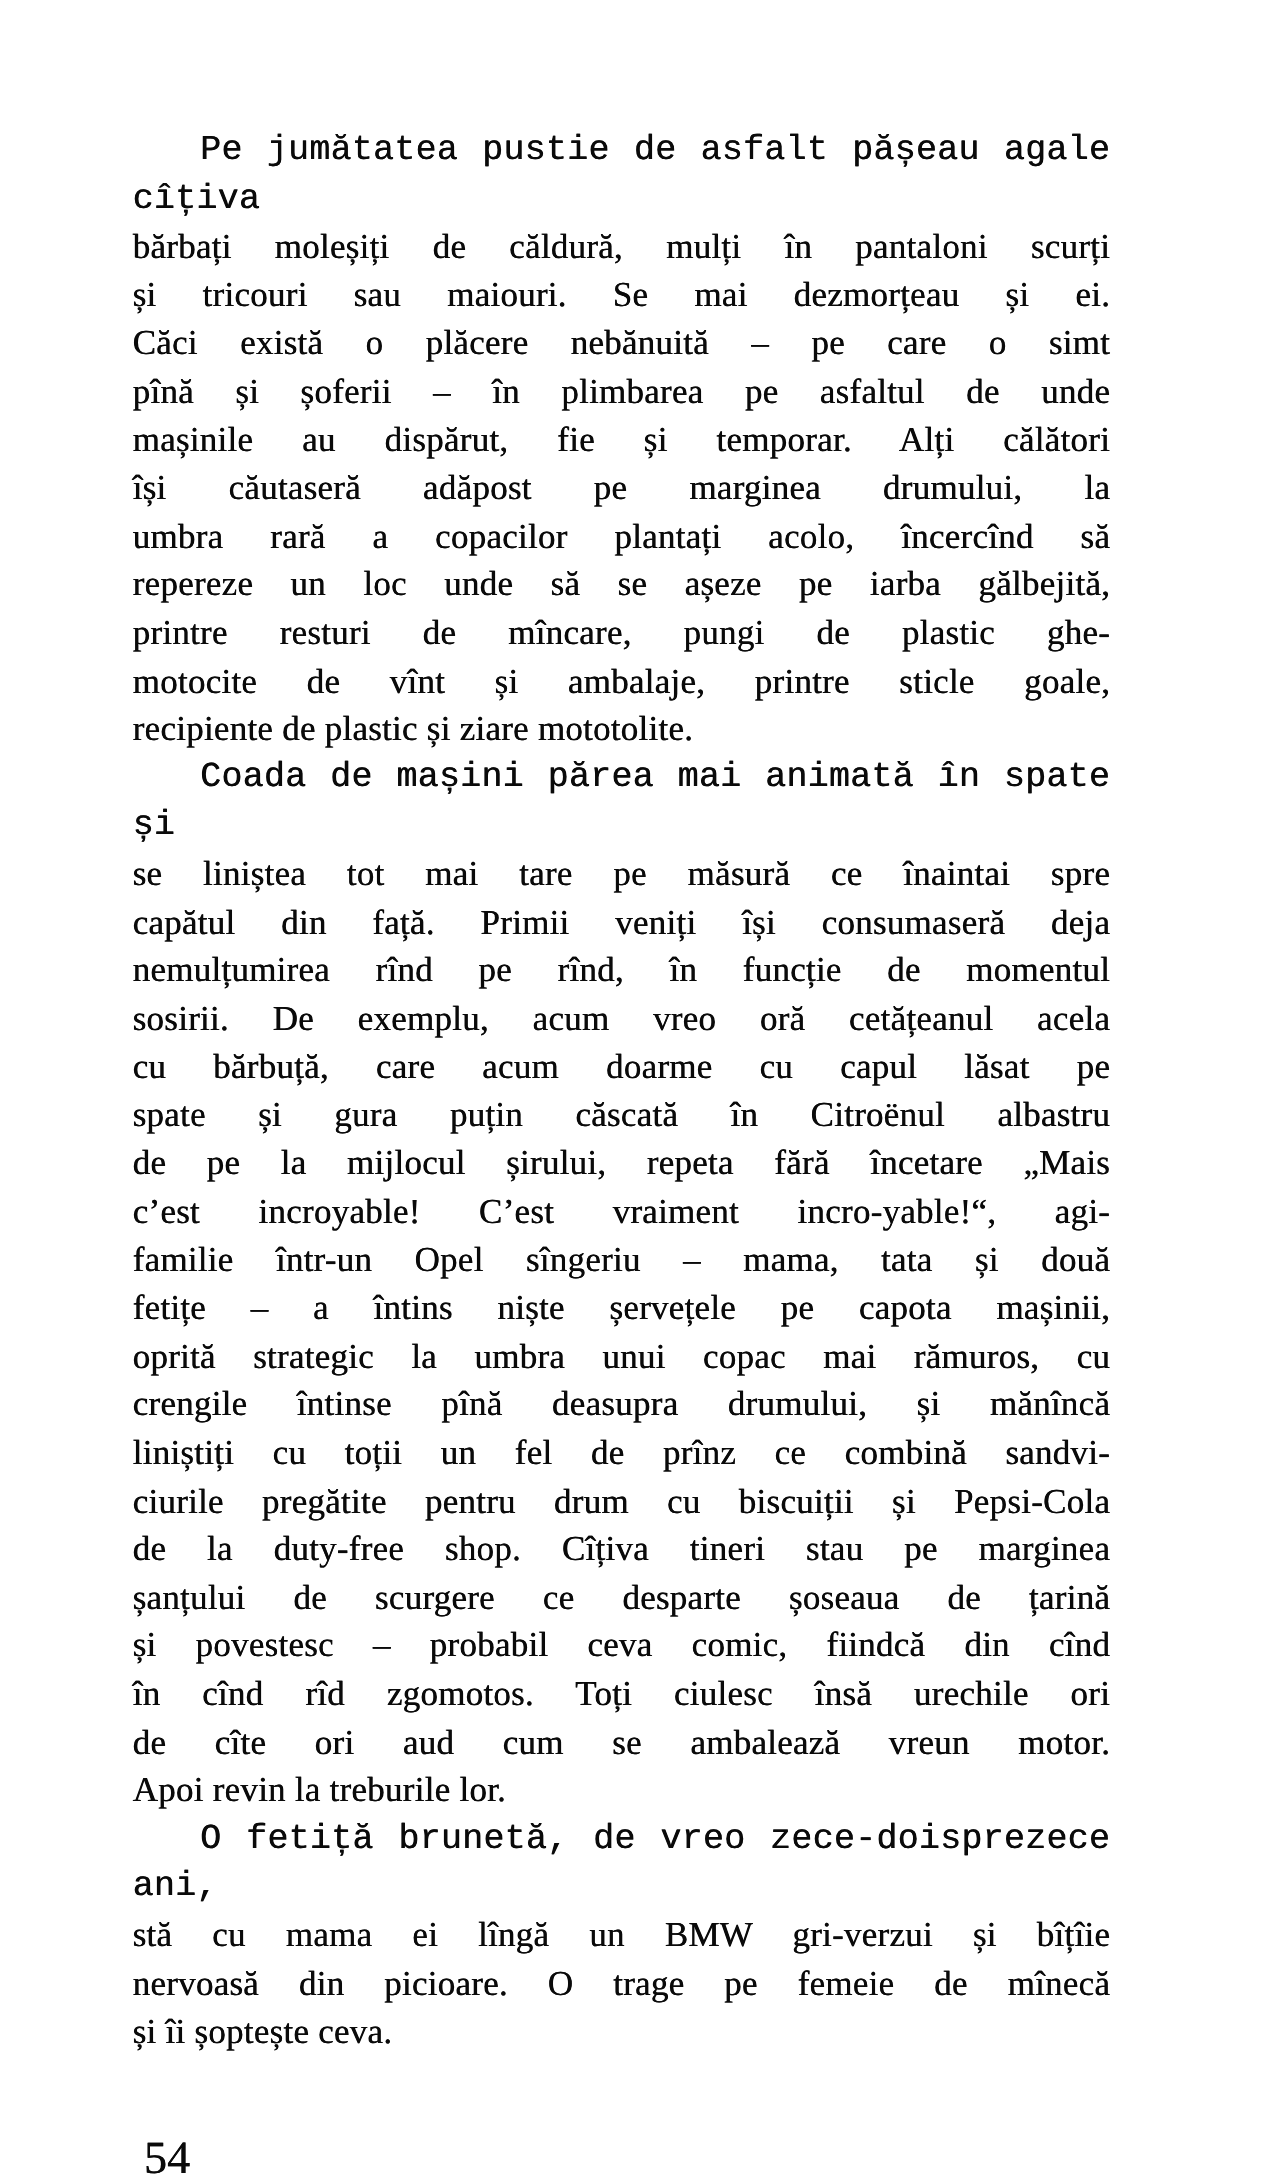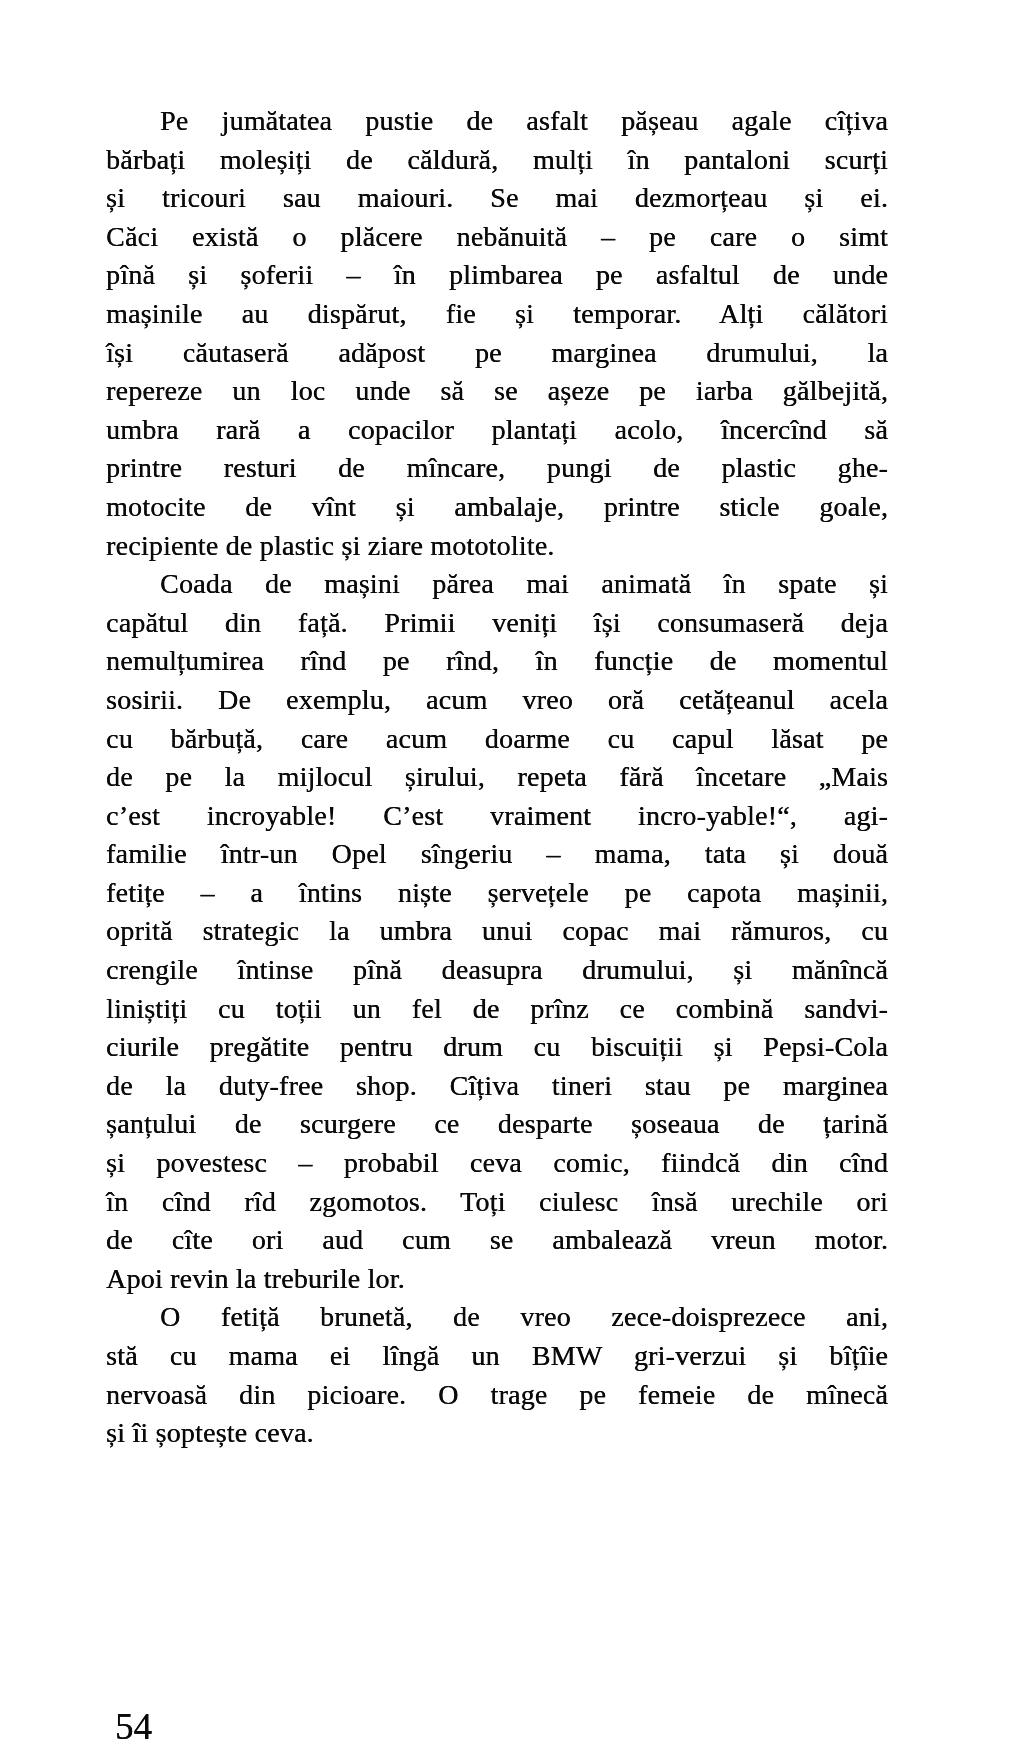--- a/index.html
+++ b/index.html
@@ -25,20 +25,21 @@
     font-size: 28px;
     line-height: 38.6px;
     letter-spacing: 0.2px;
     text-align: justify;
     text-align-last: justify;
     text-shadow: 0.35px 0 0 currentColor;
     white-space: normal;
   }
   .line.indent {
     text-indent: 54px;
+    font-family: Liberation Mono, monospace;
   }
   .line.para-end {
     text-align-last: left;
   }
   .italic {
   }
   .page-number {
     position: absolute;
     left: 115px;
     top: 1708px;
@@ -51,30 +52,32 @@
 <body>
 
 <div class="text-block">
     <div class="line indent"><span>Pe jumătatea pustie de asfalt pășeau agale cîțiva</span></div>
     <div class="line"><span>bărbați moleșiți de căldură, mulți în pantaloni scurți</span></div>
     <div class="line"><span>și tricouri sau maiouri. Se mai dezmorțeau și ei.</span></div>
     <div class="line"><span>Căci există o plăcere nebănuită – pe care o simt</span></div>
     <div class="line"><span>pînă și șoferii – în plimbarea pe asfaltul de unde</span></div>
     <div class="line"><span>mașinile au dispărut, fie și temporar. Alți călători</span></div>
     <div class="line"><span>își căutaseră adăpost pe marginea drumului, la</span></div>
+    <div class="line"><span>umbra rară a copacilor plantați acolo, încercînd să</span></div>
     <div class="line"><span>repereze un loc unde să se așeze pe iarba gălbejită,</span></div>
-    <div class="line"><span>umbra rară a copacilor plantați acolo, încercînd să</span></div>
     <div class="line"><span>printre resturi de mîncare, pungi de plastic ghe-</span></div>
     <div class="line"><span>motocite de vînt și ambalaje, printre sticle goale,</span></div>
     <div class="line para-end"><span>recipiente de plastic și ziare mototolite.</span></div>
     <div class="line indent"><span>Coada de mașini părea mai animată în spate și</span></div>
+    <div class="line"><span>se liniștea tot mai tare pe măsură ce înaintai spre</span></div>
     <div class="line"><span>capătul din față. Primii veniți își consumaseră deja</span></div>
     <div class="line"><span>nemulțumirea rînd pe rînd, în funcție de momentul</span></div>
     <div class="line"><span>sosirii. De exemplu, acum vreo oră cetățeanul acela</span></div>
     <div class="line"><span>cu bărbuță, care acum doarme cu capul lăsat pe</span></div>
+    <div class="line"><span>spate și gura puțin căscată în Citroënul albastru</span></div>
     <div class="line"><span>de pe la mijlocul șirului, repeta fără încetare </span><span class="italic">„Mais</span></div>
     <div class="line"><span class="italic">c’est incroyable! C’est vraiment incro-yable!</span><span>“, agi-</span></div>
     <div class="line"><span>familie într-un Opel sîngeriu – mama, tata și două</span></div>
     <div class="line"><span>fetițe – a întins niște șervețele pe capota mașinii,</span></div>
     <div class="line"><span>oprită strategic la umbra unui copac mai rămuros, cu</span></div>
     <div class="line"><span>crengile întinse pînă deasupra drumului, și mănîncă</span></div>
     <div class="line"><span>liniștiți cu toții un fel de prînz ce combină sandvi-</span></div>
     <div class="line"><span>ciurile pregătite pentru drum cu biscuiții și Pepsi-Cola</span></div>
     <div class="line"><span>de la </span><span class="italic">duty-free shop</span><span>. Cîțiva tineri stau pe marginea</span></div>
     <div class="line"><span>șanțului de scurgere ce desparte șoseaua de țarină</span></div>

